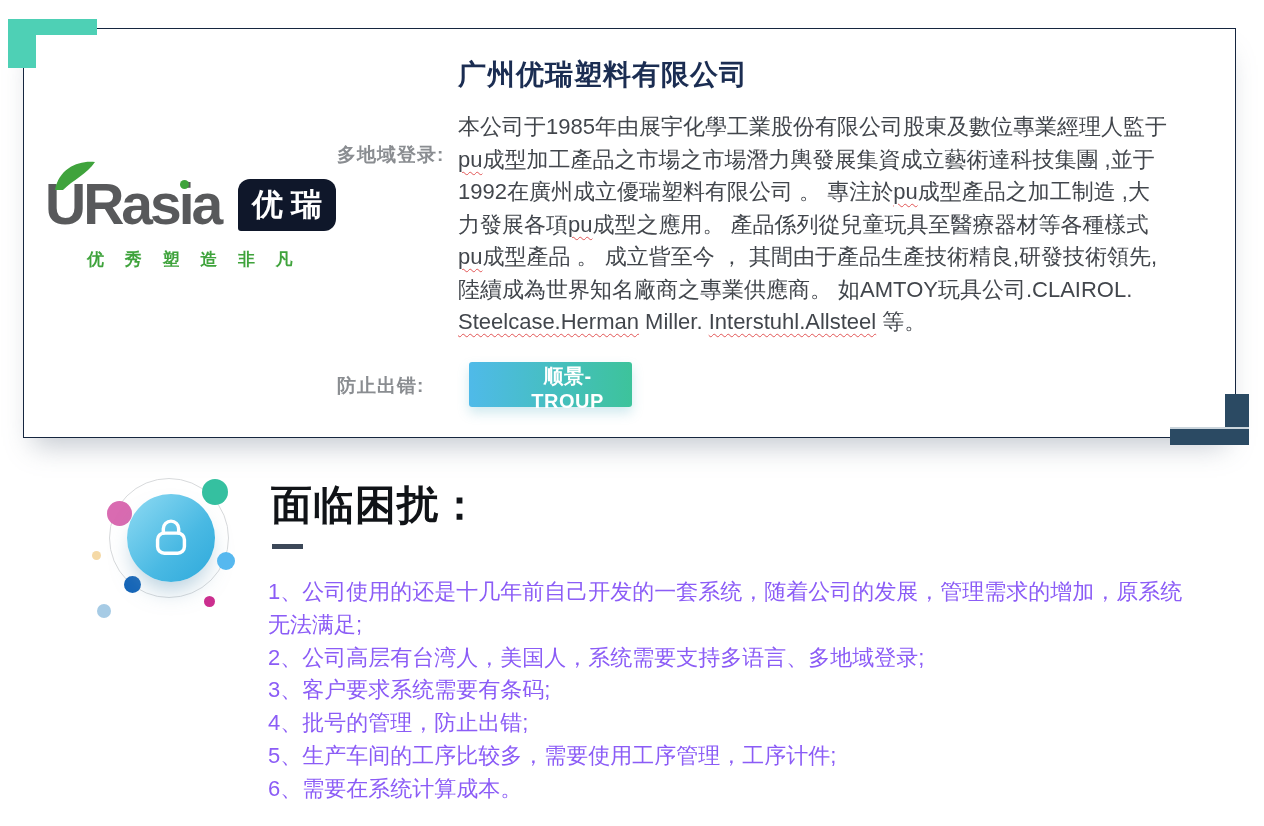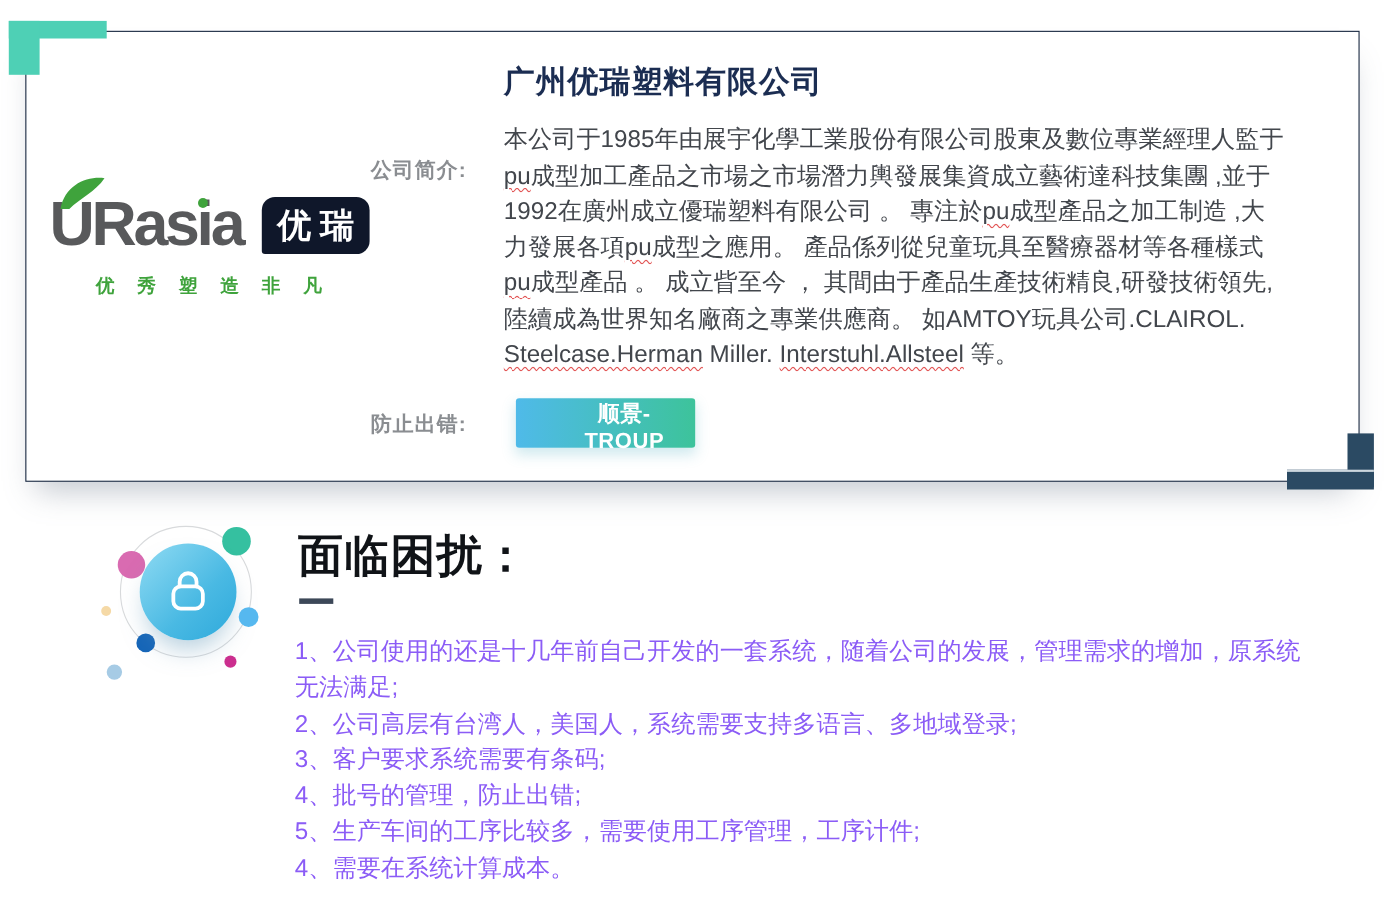--- a/index.html
+++ b/index.html
@@ -111,21 +111,21 @@
         <path d="M4 32 C 8 10, 28 2, 44 4 C 36 16, 22 22, 12 32 Z" fill="#3fa33c"></path>
       </svg>
     </span>
     <span class="idot"></span>
     <span class="badge">优瑞</span>
   </div>
   <div class="tagline">优 秀 塑 造 非 凡</div>
 </div>
 
 <div class="company-title">广州优瑞塑料有限公司</div>
-<div class="field-label intro-label">公司简介:</div>
+<div class="field-label intro-label">多地域登录:</div>
 <div class="intro-text"><span>本公司于1985年由展宇化學工業股份有限公司股東及數位專業經理人監于</span><span class="sq">pu</span><span>成型加工產品之市場之市場潛力輿發展集資成立藝術達科技集團 ,並于1992在廣州成立優瑞塑料有限公司 。 專注於</span><span class="sq">pu</span><span>成型產品之加工制造 ,大力發展各項</span><span class="sq">pu</span><span>成型之應用。 產品係列從兒童玩具至醫療器材等各種樣式</span><span class="sq">pu</span><span>成型產品 。 成立眥至今 ， 其間由于產品生產技術精良,研發技術領先, 陸續成為世界知名廠商之專業供應商。 如AMTOY玩具公司.CLAIROL. </span><span class="sq">Steelcase.Herman</span><span> Miller. </span><span class="sq">Interstuhl.Allsteel</span><span> 等。</span></div>
 <div class="field-label product-label">防止出错:</div>
 <button class="product-btn">顺景-TROUP</button>
 
 <div class="lock-graphic">
   <span class="dot dot-cream"></span>
   <span class="dot dot-lightblue"></span>
   <div class="ring"></div>
   <span class="dot dot-pink"></span>
   <span class="dot dot-teal"></span>
@@ -144,14 +144,14 @@
 
 <div class="troubles-title">面临困扰：</div>
 <div class="title-underline"></div>
 
 <div class="troubles-list">
   <div class="trouble-item">1、公司使用的还是十几年前自己开发的一套系统，随着公司的发展，管理需求的增加，原系统无法满足;</div>
   <div class="trouble-item">2、公司高层有台湾人，美国人，系统需要支持多语言、多地域登录;</div>
   <div class="trouble-item">3、客户要求系统需要有条码;</div>
   <div class="trouble-item">4、批号的管理，防止出错;</div>
   <div class="trouble-item">5、生产车间的工序比较多，需要使用工序管理，工序计件;</div>
-  <div class="trouble-item">4、需要在系统计算成本。</div>
+  <div class="trouble-item">6、需要在系统计算成本。</div>
 </div>
 
 </body></html>

